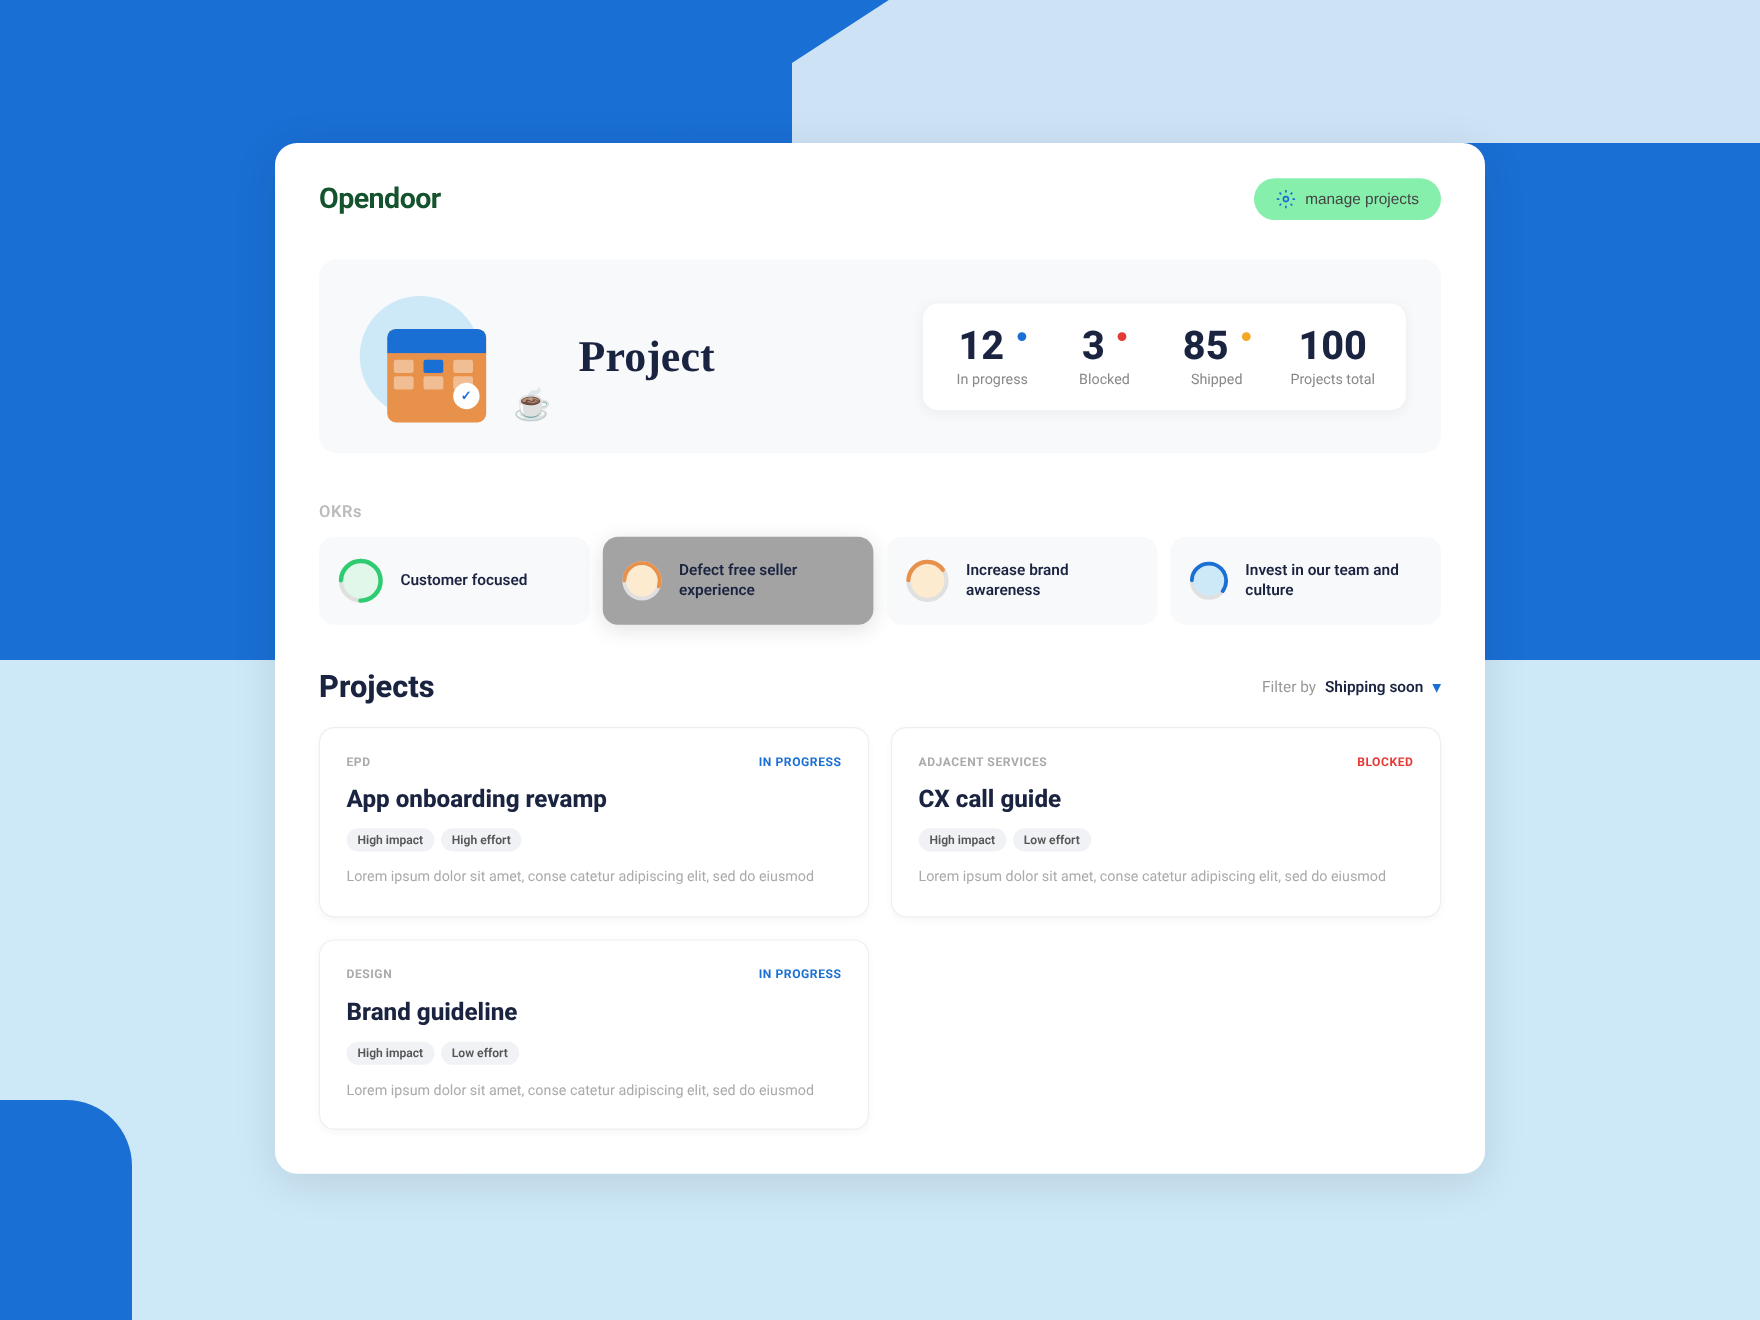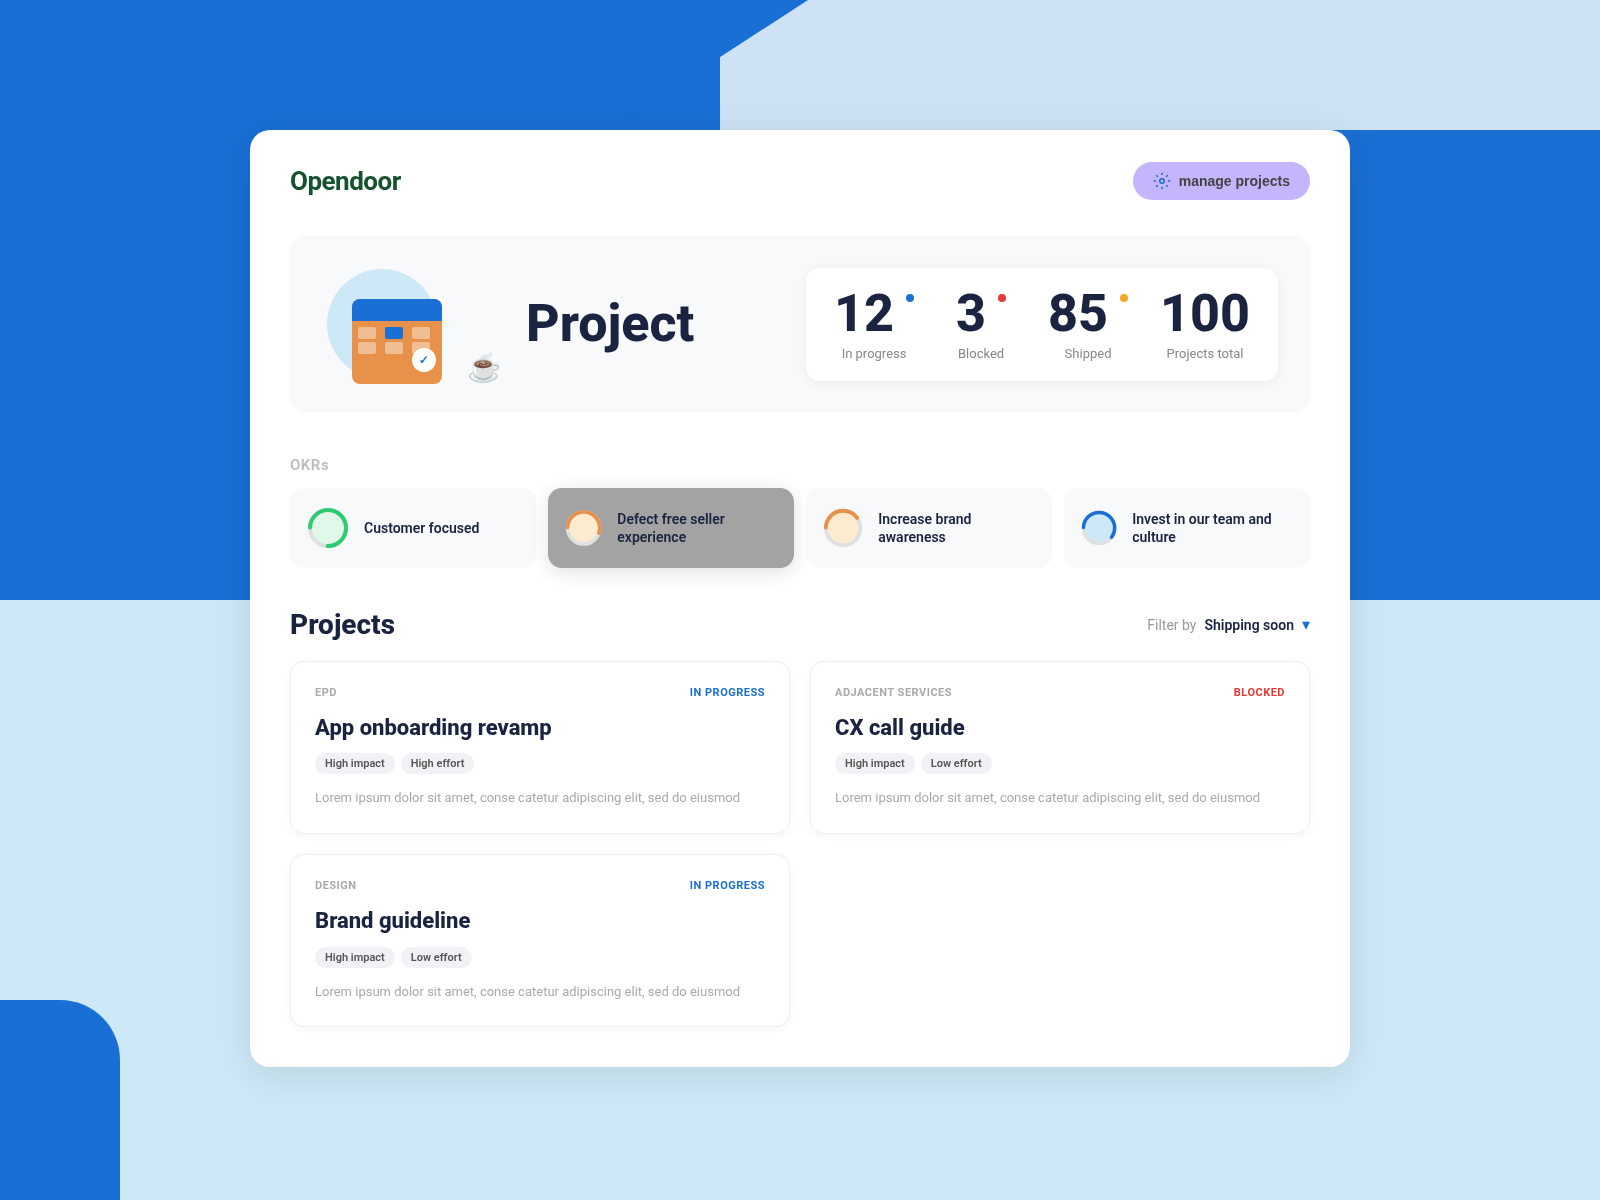--- a/index.html
+++ b/index.html
@@ -83,30 +83,29 @@
       margin-bottom: 36px;
     }
     .logo {
       font-size: 26px;
       font-weight: 700;
       color: #14532d;
       letter-spacing: -0.5px;
     }
     .manage-btn {
       display: flex;
-      align-items: center;
       gap: 8px;
-      background: #c4b5fd;
+      background: #86efac;
       border: none;
       border-radius: 24px;
       padding: 10px 20px;
       cursor: pointer;
       font-size: 14px;
       color: #444;
-      font-weight: 700;
+      font-weight: 400;
     }
     .gear-icon {
       width: 18px;
       height: 18px;
       color: #1a6fd4;
     }
 
     
     .hero-section {
       display: flex;
@@ -178,43 +177,44 @@
       font-weight: bold;
     }
     .illus-mug {
       position: absolute;
       bottom: 0;
       right: 0;
       font-size: 28px;
     }
 
     .hero-title {
-      font-size: 52px;
+      font-size: 40px;
       font-weight: 800;
       color: #1a2340;
       line-height: 1.1;
       margin-left: 24px;
       flex: 1;
+      font-family: Liberation Serif, serif;
     }
 
     .hero-stats {
       display: flex;
       gap: 32px;
       margin-left: 40px;
       background: white;
       border-radius: 14px;
       padding: 20px 28px;
       box-shadow: 0 2px 12px rgba(0,0,0,0.06);
     }
     .stat-item {
       text-align: center;
       min-width: 70px;
     }
     .stat-number {
-      font-size: 52px;
+      font-size: 36px;
       font-weight: 800;
       color: #1a2340;
       line-height: 1;
       display: flex;
       align-items: flex-start;
       justify-content: center;
       gap: 12px;
     }
     .stat-dot {
       width: 8px;

